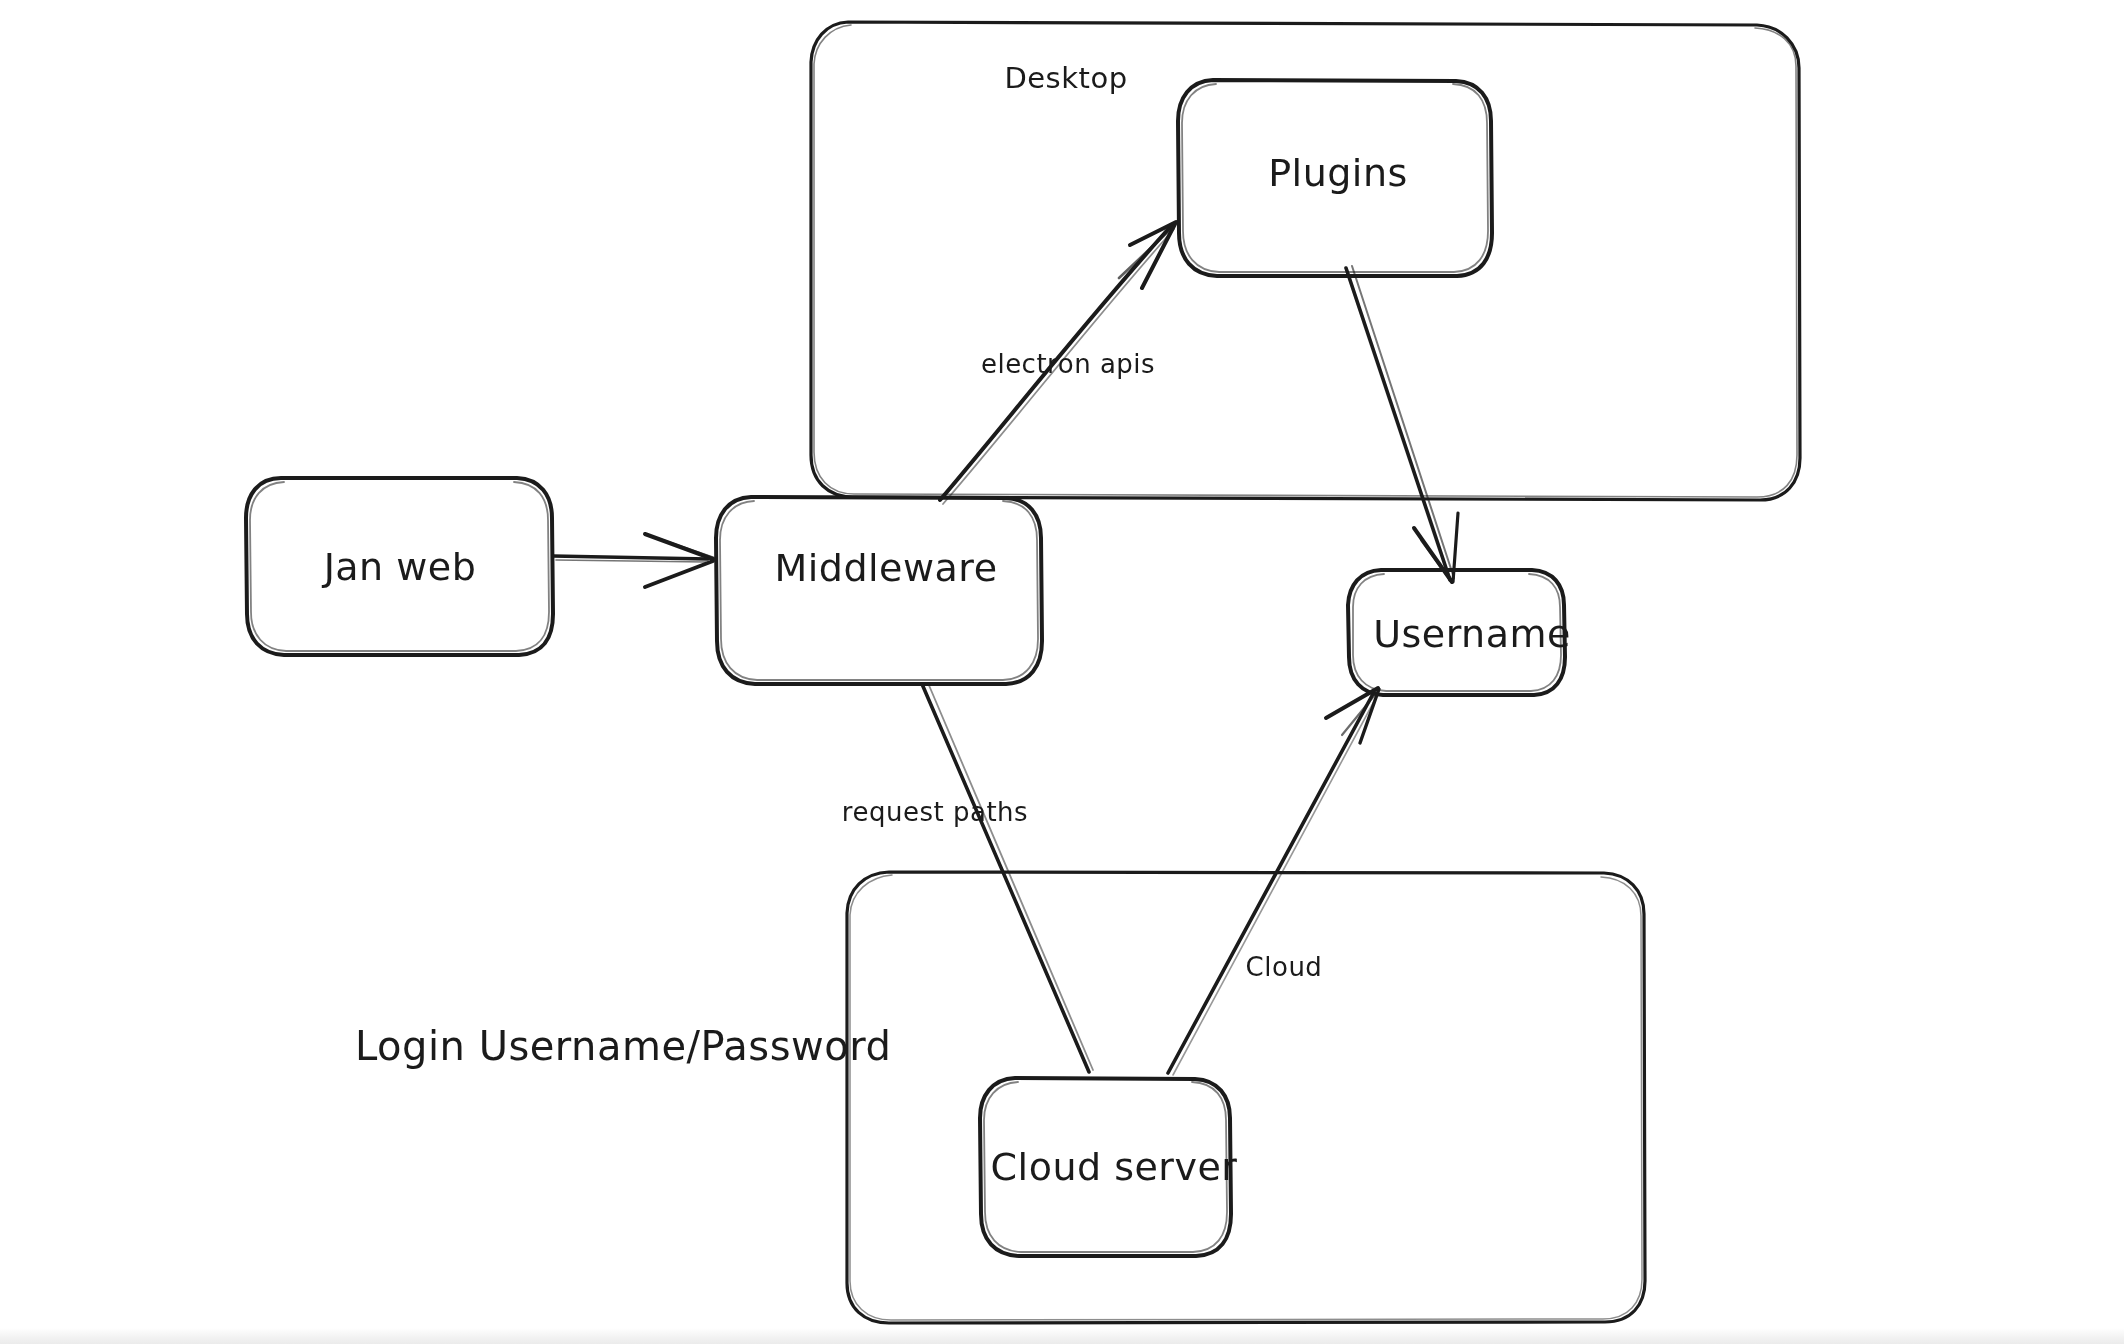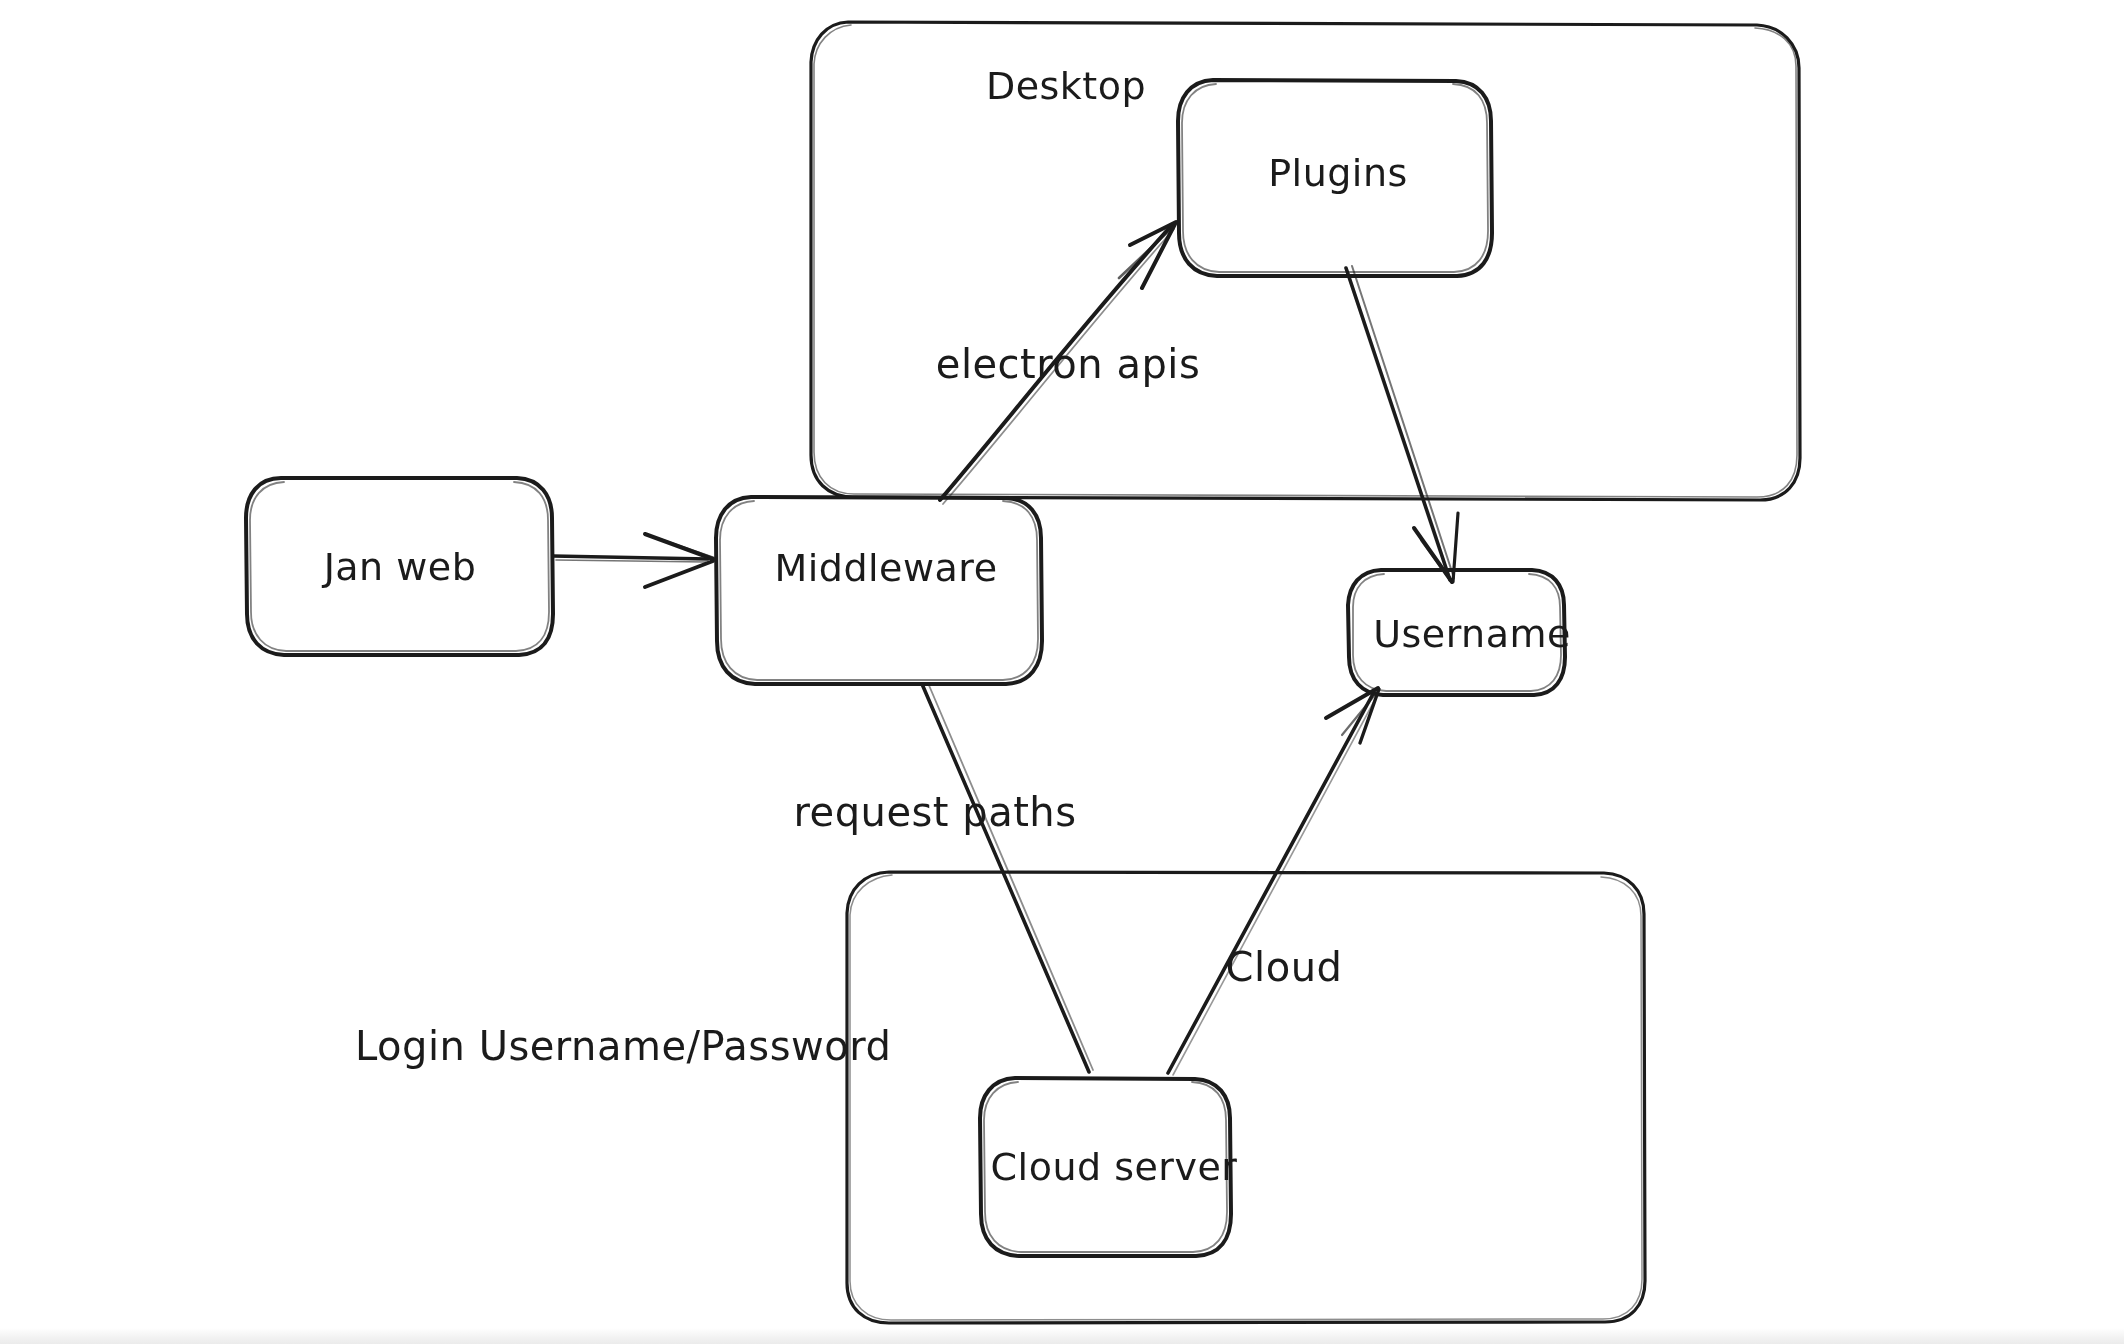--- a/index.html
+++ b/index.html
@@ -37,27 +37,26 @@
     white-space: pre;
     letter-spacing: 0.5px;
     font-weight: 400;
   }
   .node-label {
     font-size: 38px;
     text-align: center;
     transform: translate(-50%, -50%);
   }
   .edge-label {
-    font-size: 40px;
+    font-size: 26px;
     transform: translate(-50%, -50%);
   }
   .group-label {
-    font-size: 38px;
+    font-size: 29px;
     transform: translate(-50%, -50%);
-    margin-top: 8px;
   }
   .note-line {
     font-size: 40px;
   }
 </style>
 </head>
 <body>
 
 <div id="canvas">
 

